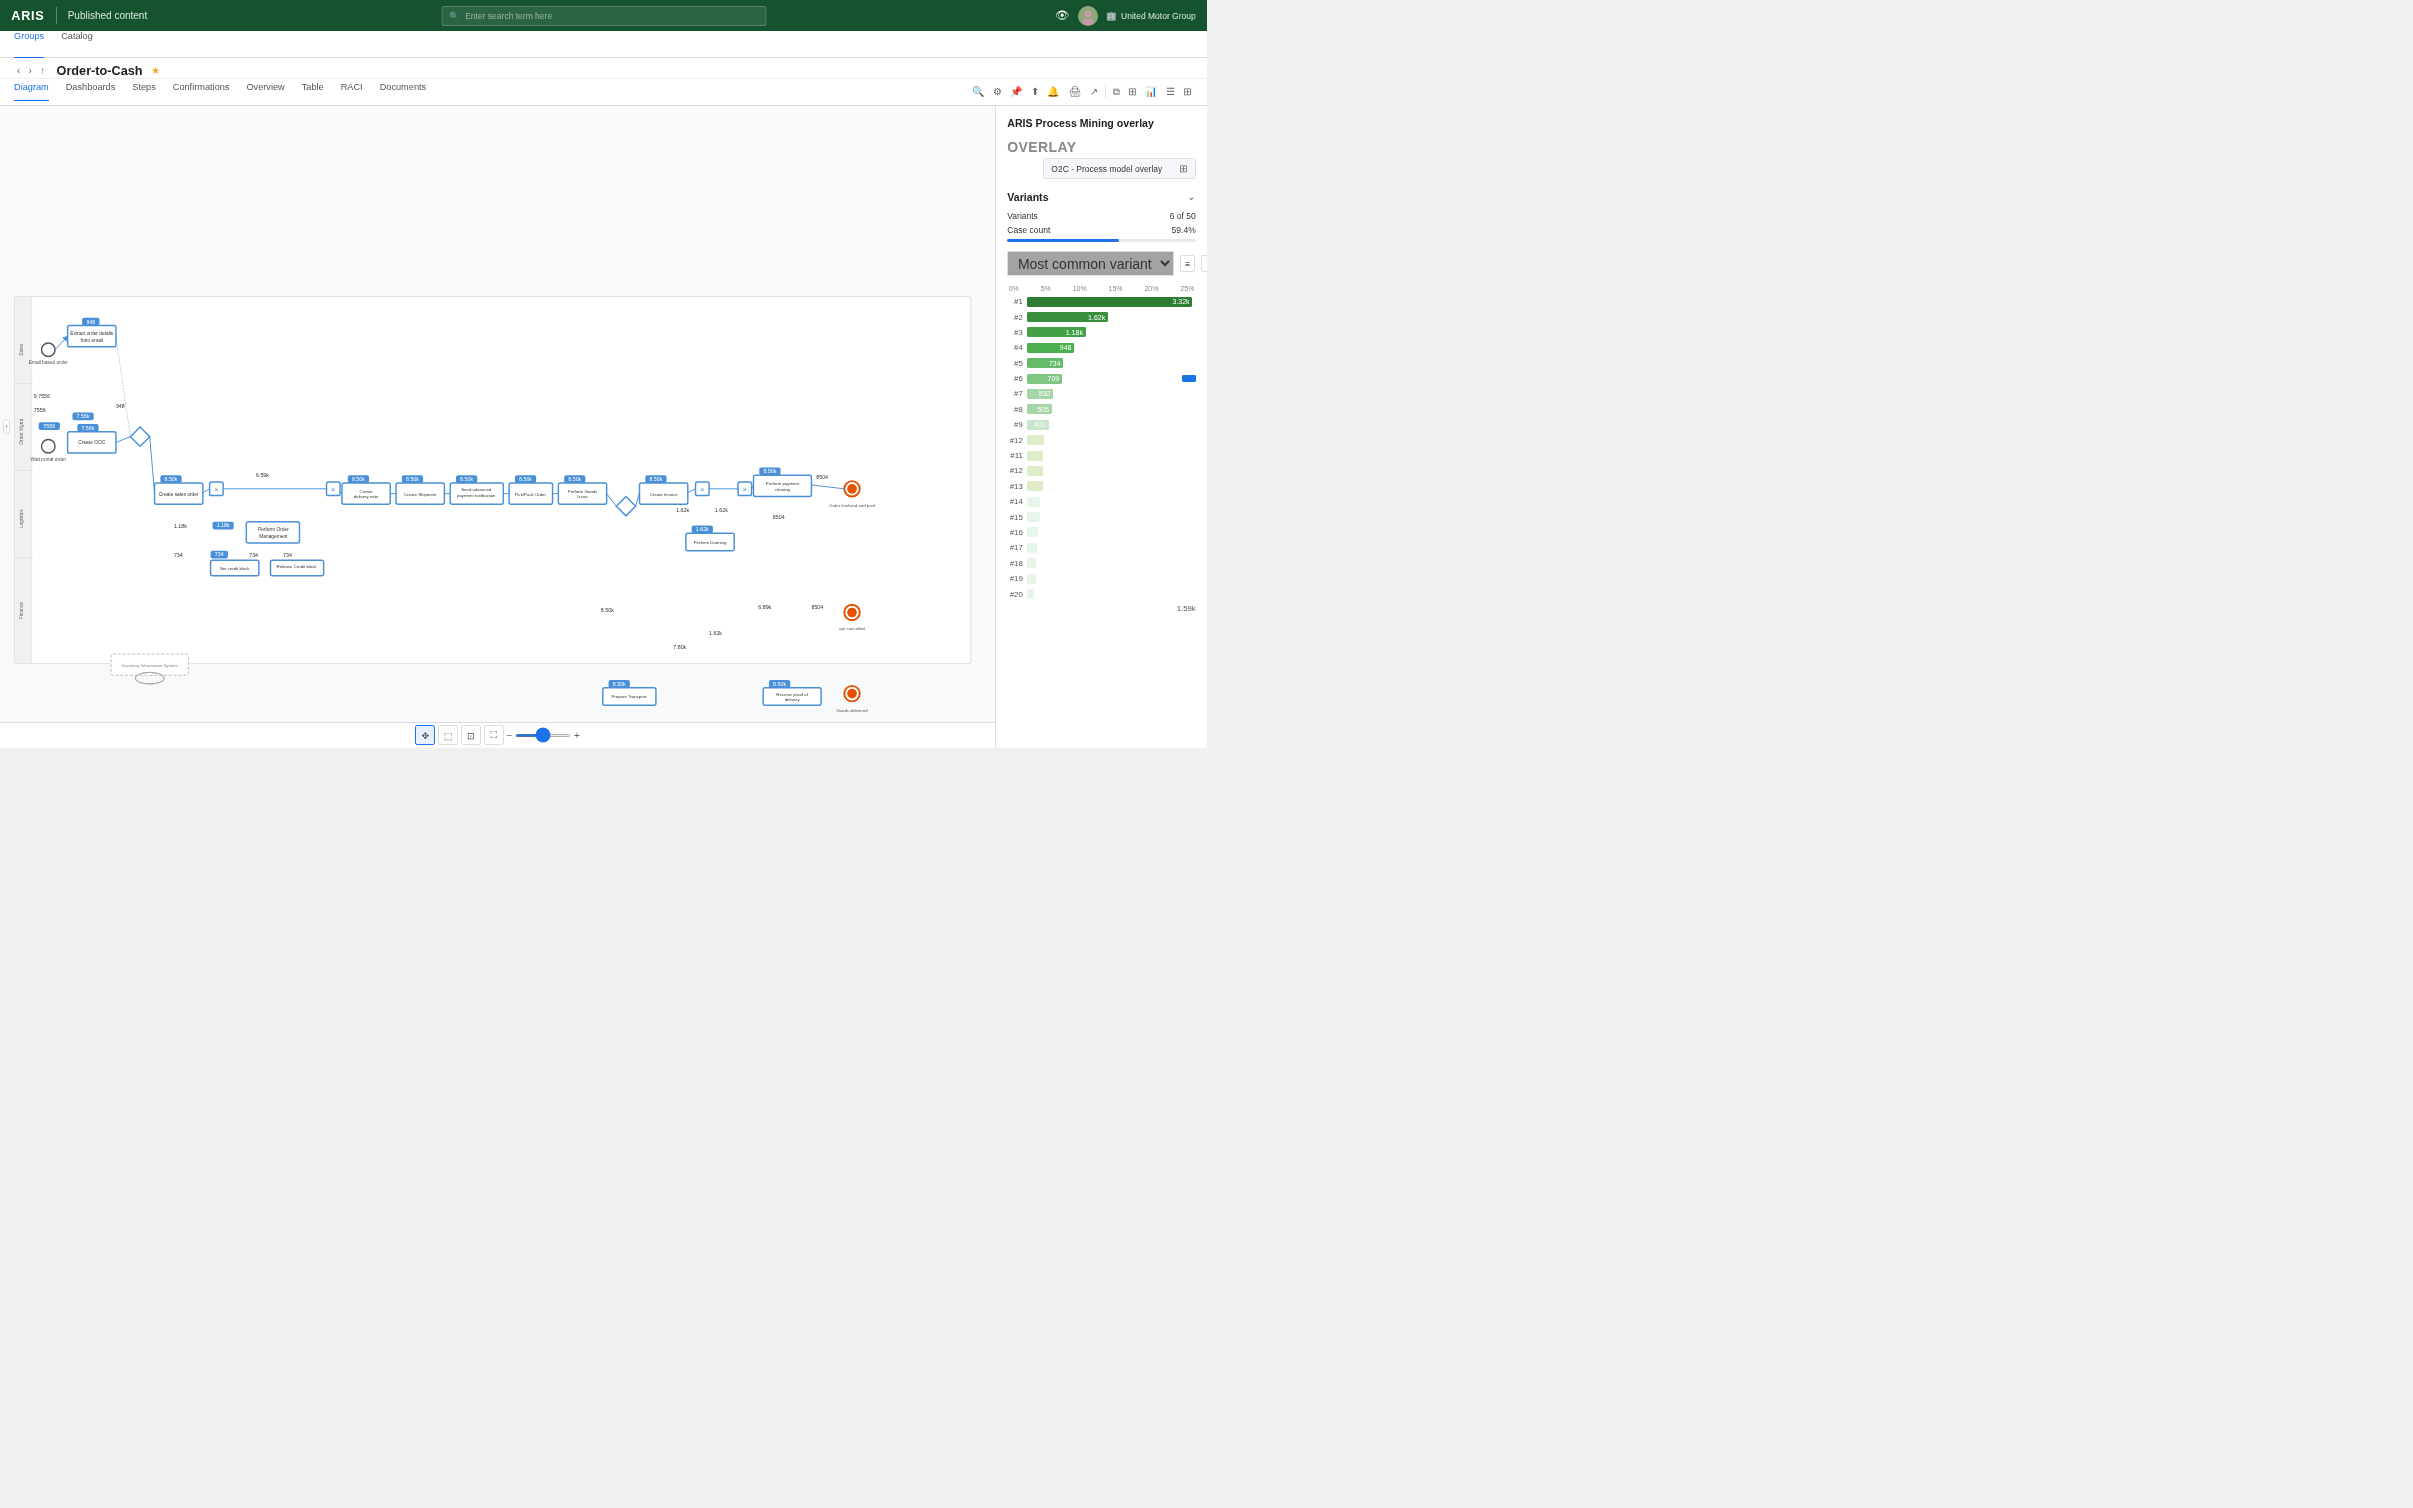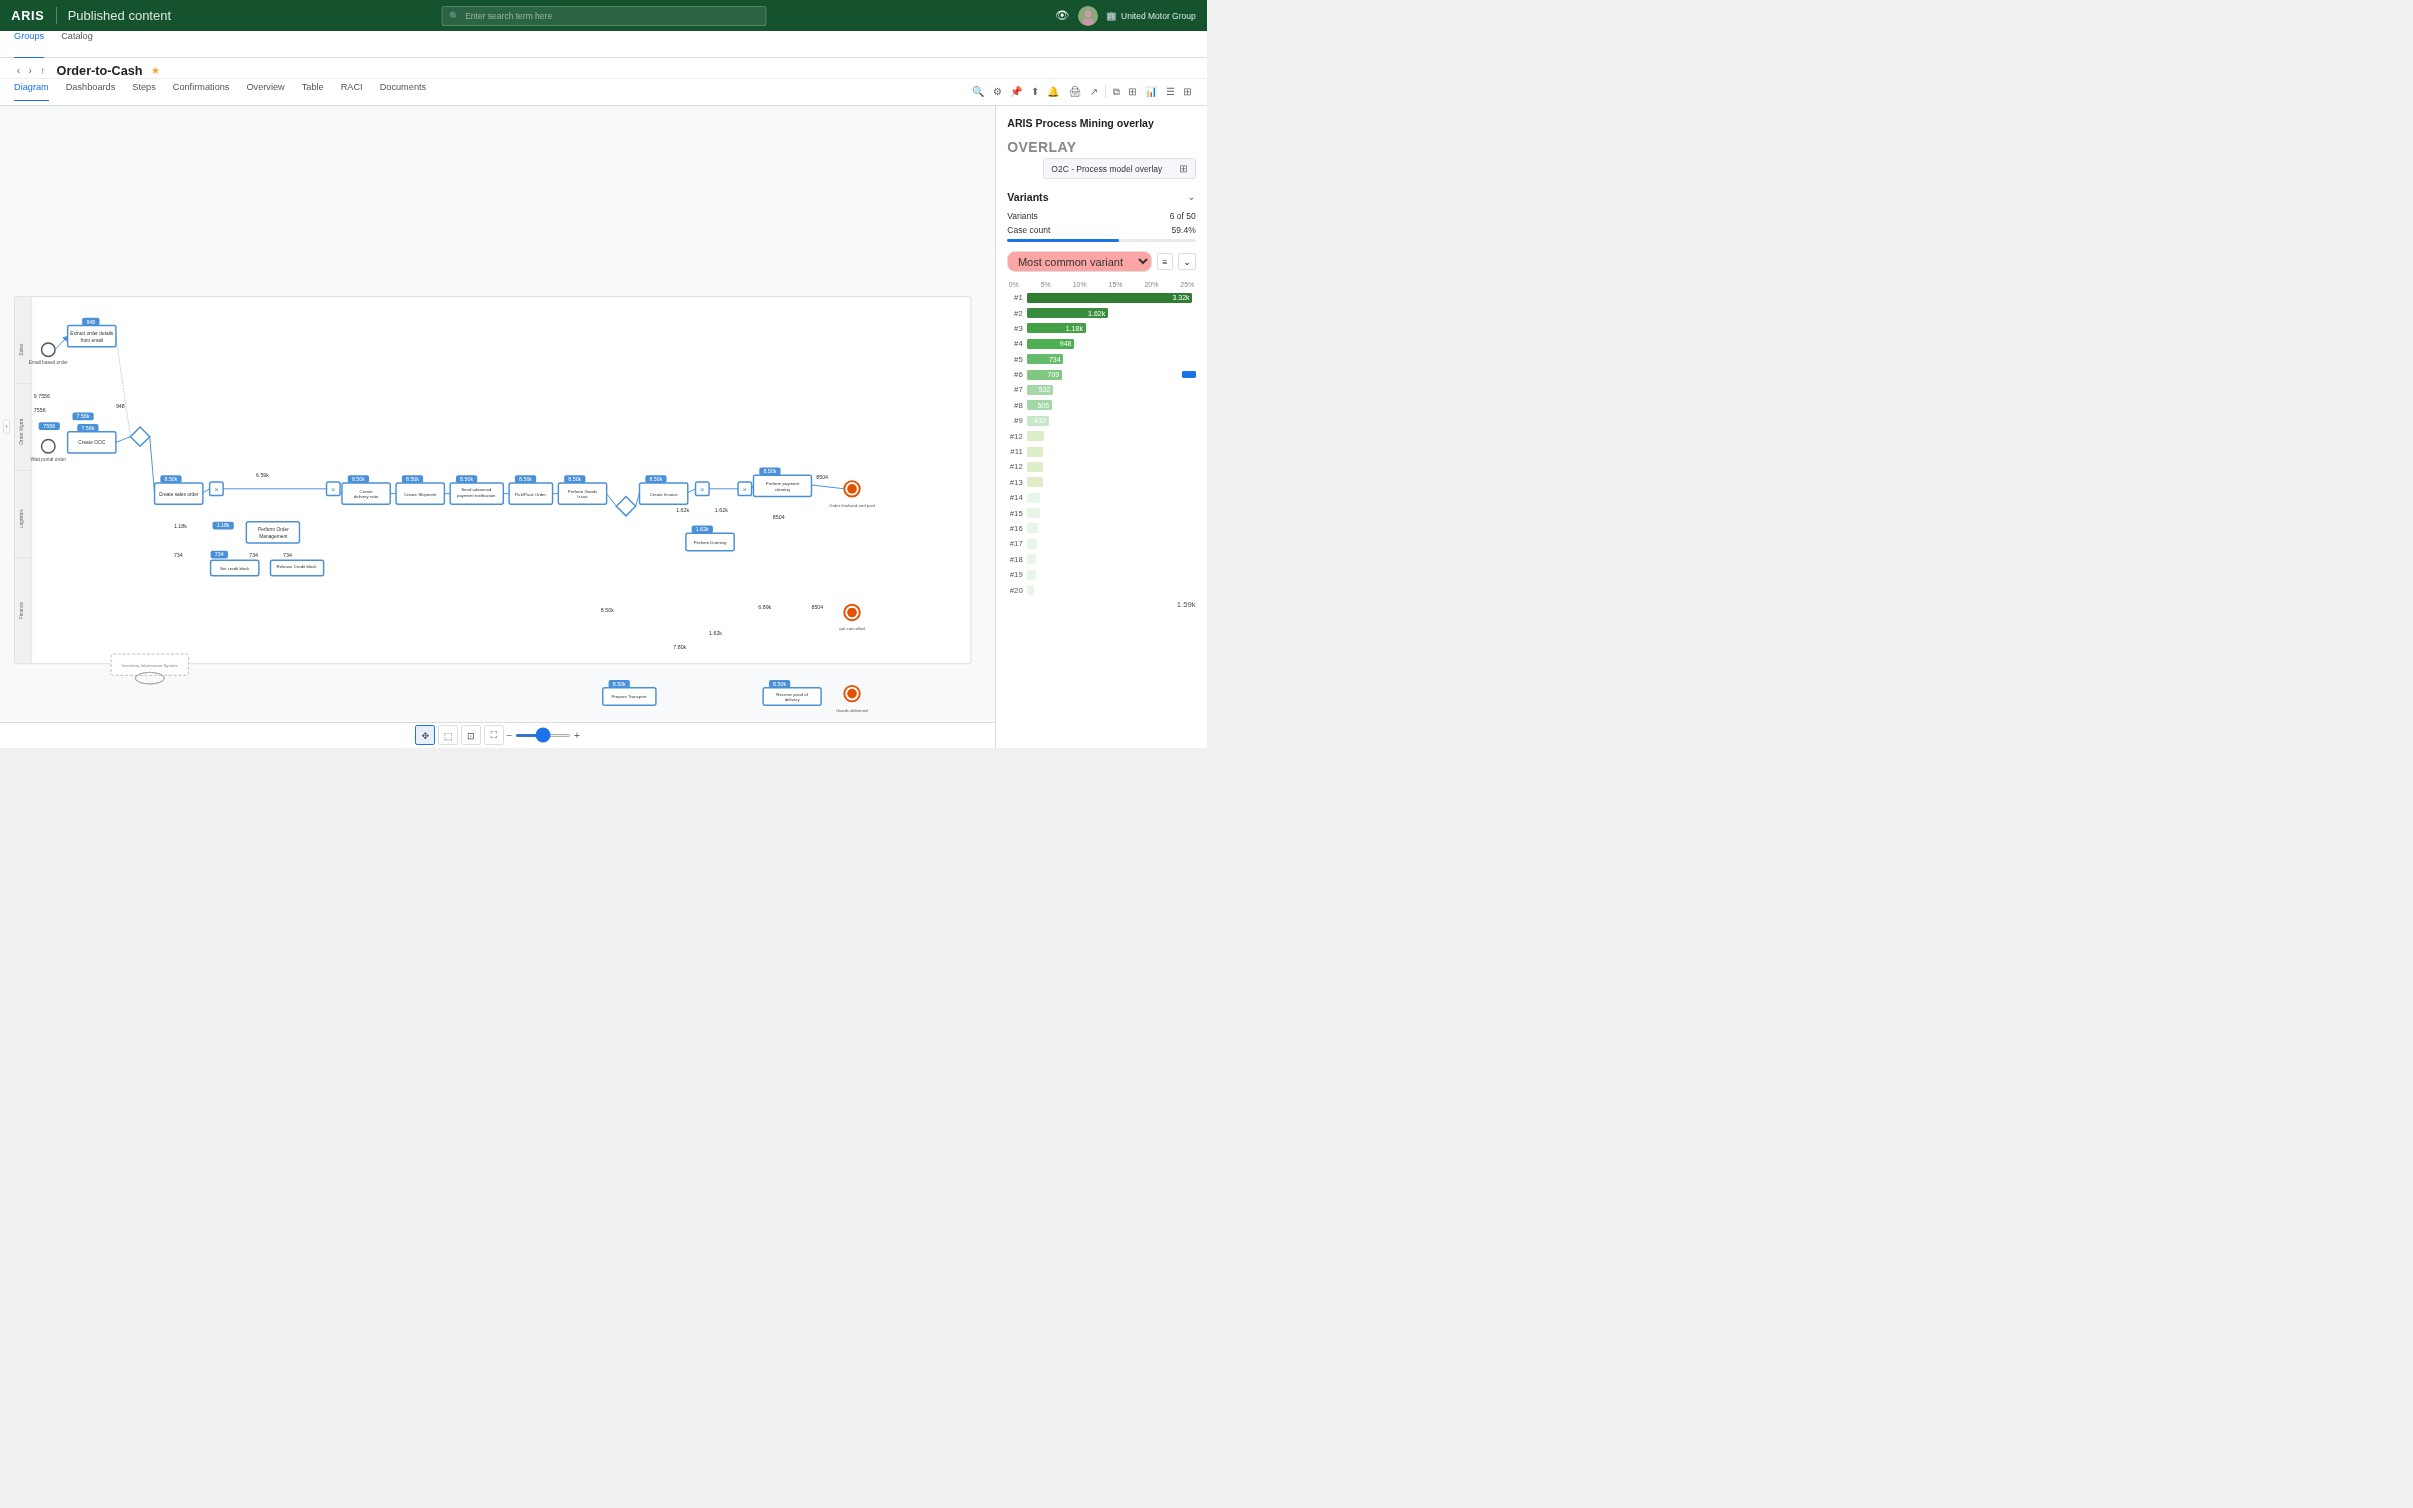--- a/index.html
+++ b/index.html
@@ -10,21 +10,21 @@
       background: #14532d;
       height: 31px;
       display: flex;
       align-items: center;
       padding: 0 11.3px;
       gap: 11.3px;
       position: relative;
     }
     .header-logo { color: white; font-weight: bold; font-size: 12.7px; letter-spacing: 0.7px; }
     .header-divider { width: 0.7px; height: 17px; background: rgba(255,255,255,0.3); }
-    .header-title { color: rgba(255,255,255,0.85); font-size: 13px; }
+    .header-title { color: rgba(255,255,255,0.85); font-size: 10px; }
     .header-search {
       position: absolute;
       left: 50%;
       transform: translateX(-50%);
       width: 325px;
       background: rgba(255,255,255,0.1);
       border: 0.7px solid rgba(255,255,255,0.2);
       border-radius: 2.8px;
       display: flex;
       align-items: center;
@@ -195,25 +195,25 @@
     .variant-stat-row { display: flex; justify-content: space-between; align-items: center; margin-bottom: 4.2px; font-size: 8.5px; color: #555; }
     .variant-stat-label { color: #333; }
     .variant-stat-value { color: #333; font-weight: 500; }
     .progress-bar-container { background: #e8eaed; border-radius: 1.4px; height: 2.8px; margin-bottom: 8.5px; }
     .progress-bar-fill { background: #1a73e8; height: 2.8px; border-radius: 1.4px; }
 
     .variant-filter-row { display: flex; align-items: center; gap: 5.6px; margin-bottom: 8.5px; }
     .variant-select {
       flex: 1;
       border: 0.7px solid #ddd;
-      border-radius: 8px;
+      border-radius: 1px;
       padding: 2.8px 5.6px;
-      font-size: 11px;
+      font-size: 14px;
       color: #333;
-      background: #fca5a5;
+      background: #a3a3a3;
       cursor: pointer;
     }
     .variant-view-btn { padding: 2.8px 4.2px; border: 0.7px solid #ddd; border-radius: 2.1px; background: white; cursor: pointer; font-size: 8.5px; }
 
     .chart-x-axis { display: flex; justify-content: space-between; font-size: 7px; color: #888; margin-bottom: 2.8px; padding: 0 1.4px; }
     
     .variant-row {
       display: flex;
       align-items: center;
       height: 14px;

